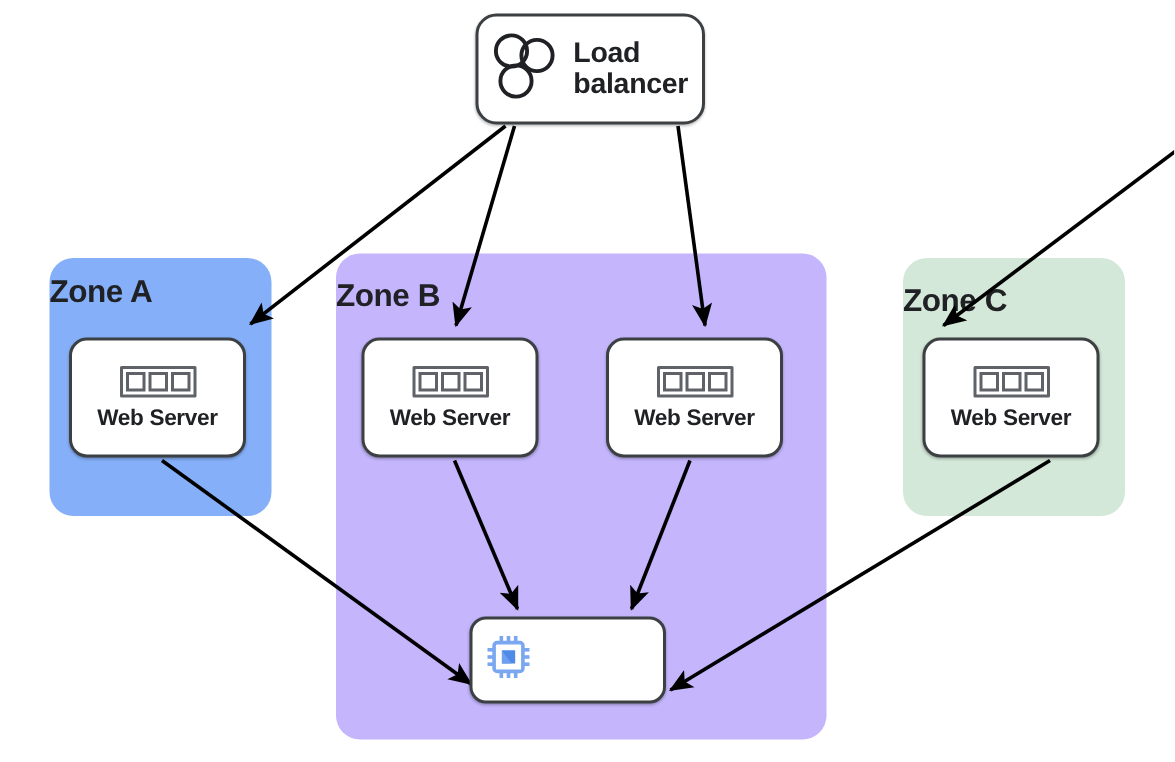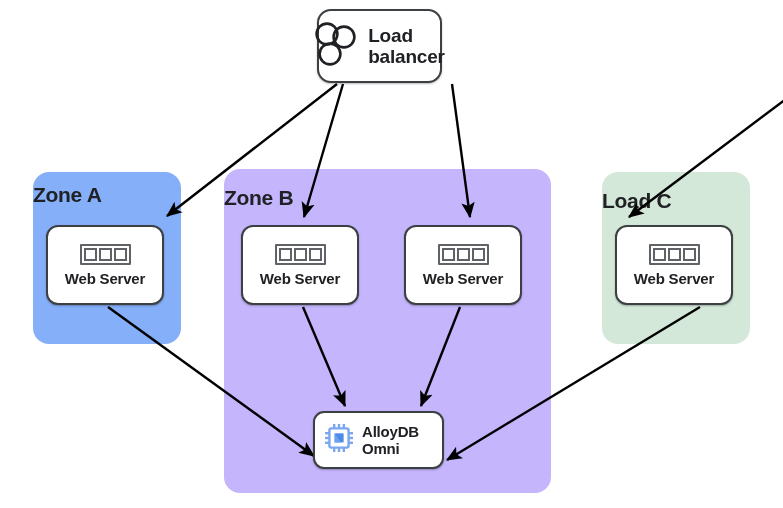--- a/index.html
+++ b/index.html
@@ -27,21 +27,21 @@
     display: flex;
     align-items: center;
     justify-content: center;
     z-index: 5;
   }
 
   
   #load-balancer {
     left: 317px;
     top: 9px;
-    width: 125px;
+    width: 153px;
     height: 74px;
     border-radius: 14px;
     gap: 12px;
     padding: 0 22px;
   }
   .lb-label {
     font-size: 19px;
     font-weight: bold;
     color: #202124;
     line-height: 1.12;
@@ -156,21 +156,21 @@
 
   <div class="zone" id="zone-a">
     <div class="zone-title">Zone A</div>
   </div>
 
   <div class="zone" id="zone-b">
     <div class="zone-title">Zone B</div>
   </div>
 
   <div class="zone" id="zone-c">
-    <div class="zone-title">Load C</div>
+    <div class="zone-title">Zone C</div>
   </div>
 
   <svg id="edges" viewBox="0 0 783 508">
     <defs>
       <marker id="arrowhead" markerWidth="7" markerHeight="7" refX="6.1" refY="3.1" orient="auto" markerUnits="strokeWidth">
         <path d="M0,0.3 L6.6,3.1 L0,5.9 L1.5,3.1 Z" fill="#000000"></path>
       </marker>
     </defs>
 
     <line x1="337" y1="84" x2="167" y2="216" stroke="#000000" stroke-width="2.4" marker-end="url(#arrowhead)"></line>
@@ -255,17 +255,15 @@
           <rect x="25" y="13.8" width="4" height="2.4"></rect>
           <rect x="25" y="18.6" width="4" height="2.4"></rect>
         </g>
         <rect x="5.4" y="5.4" width="19.2" height="19.2" rx="2" fill="none" stroke="#7ba7f0" stroke-width="2.4"></rect>
         <path d="M10.6 10.6 H19.4 V19.4 H10.6 Z" fill="#4f8ae8"></path>
         <path d="M10.6 19.4 L19.4 19.4 L10.6 10.6 Z" fill="#ffffff" opacity="0"></path>
         <path d="M10.6 10.6 L19.4 10.6 L19.4 19.4 Z" fill="#4f8ae8"></path>
         <path d="M10.6 10.6 L10.6 19.4 L17 19.4 Z" fill="#6fa0ef"></path>
       </svg>
     </span>
-    <span class="db-label">AlloyDB
-Omni</span>
   </div>
 
 </div>
 
 </body></html>

